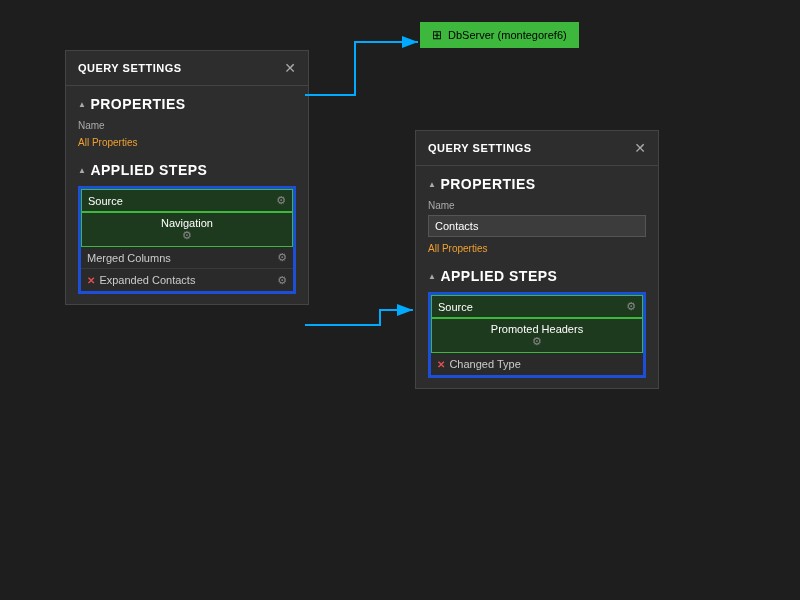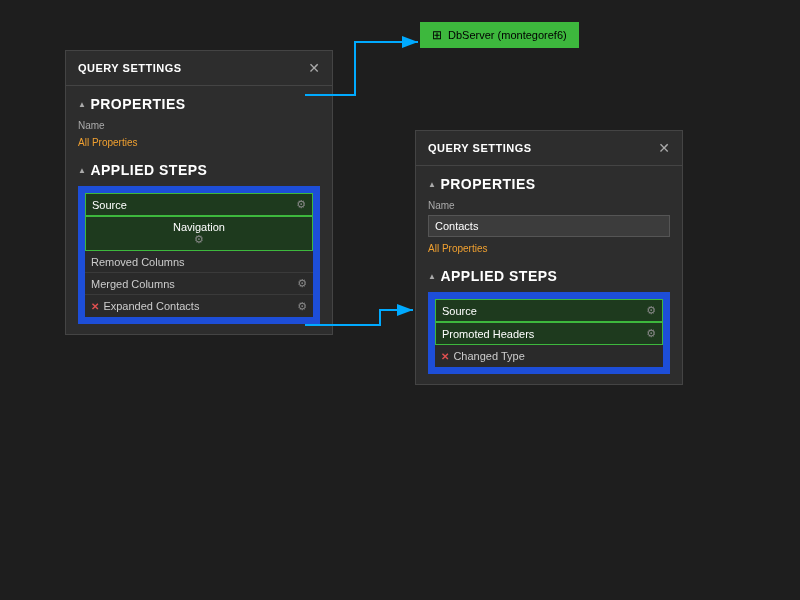--- a/index.html
+++ b/index.html
@@ -10,21 +10,21 @@
       position: relative;
       font-family: 'Segoe UI', Arial, sans-serif;
       overflow: hidden;
     }
 
     
     .panel {
       position: absolute;
       background: #2d2d2d;
       border: 1px solid #444;
-      width: 268px;
+      width: 244px;
     }
 
     .panel-header {
       display: flex;
       justify-content: space-between;
       align-items: center;
       padding: 10px 12px;
       background: #2d2d2d;
       border-bottom: 1px solid #444;
     }
@@ -90,21 +90,21 @@
       margin-top: 6px;
       margin-bottom: 14px;
     }
 
     .applied-steps-section {
       margin-top: 2px;
     }
 
     .steps-list {
       list-style: none;
-      border: 7px solid #1d4ed8;
+      border: 3px solid #1d4ed8;
     }
 
     .step-item {
       display: flex;
       align-items: center;
       justify-content: space-between;
       padding: 4px 6px;
       font-size: 11px;
       color: #ccc;
       background: #333;
@@ -205,25 +205,20 @@
           <span class="gear-icon">⚙</span>
         </li>
 
         <li class="step-item" style="background:#1e3a1e; border:1px solid #3db83d; color:#fff;flex-direction:column;">
           <span class="step-left">
             <span>Navigation</span>
           </span>
           <span class="gear-icon">⚙</span>
         </li>
 
-        <li class="step-item" style="background:#2a2a2a; color:#ccc;">
-          <span class="step-left">
-            <span>Removed Columns</span>
-          </span>
-        </li>
 
         <li class="step-item" style="background:#2a2a2a; color:#ccc;">
           <span class="step-left">
             <span>Merged Columns</span>
           </span>
           <span class="gear-icon">⚙</span>
         </li>
 
         <li class="step-item" style="background:#2a2a2a; color:#ccc;">
           <span class="step-left">
@@ -256,21 +251,21 @@
       </div>
       <ul class="steps-list">
 
         <li class="step-item" style="background:#1e3a1e; border:1px solid #3db83d; color:#fff;">
           <span class="step-left">
             <span>Source</span>
           </span>
           <span class="gear-icon">⚙</span>
         </li>
 
-        <li class="step-item" style="background:#1e3a1e; border:1px solid #3db83d; color:#fff;">
+        <li class="step-item" style="background:#1e3a1e; border:1px solid #3db83d; color:#fff;flex-direction:column;">
           <span class="step-left">
             <span>Promoted Headers</span>
           </span>
           <span class="gear-icon">⚙</span>
         </li>
 
         <li class="step-item" style="background:#2a2a2a; color:#ccc;">
           <span class="step-left">
             <span class="x-mark">✕</span>
             <span>Changed Type</span>

